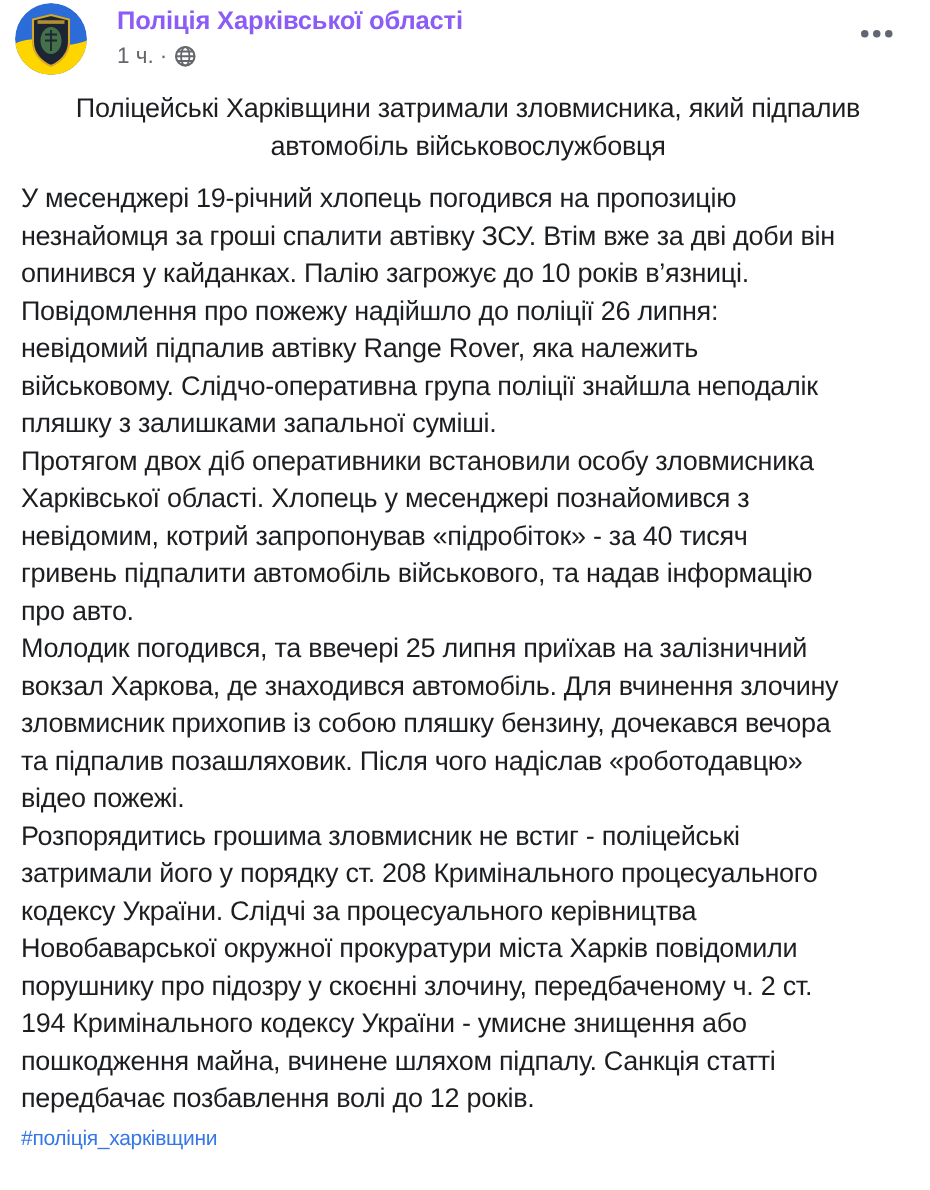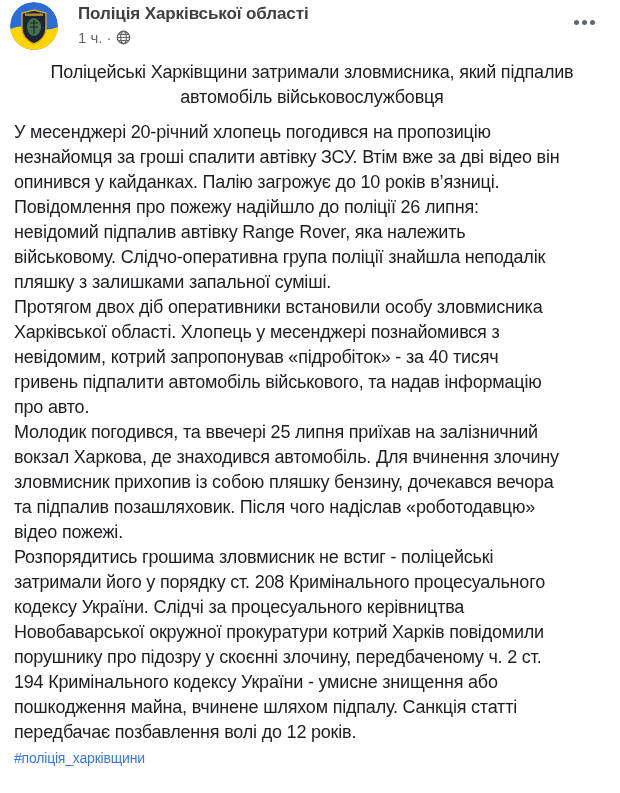--- a/index.html
+++ b/index.html
@@ -15,21 +15,21 @@
   
   .header { position: absolute; top: 2px; left: 10px; right: 10px; height: 52px; }
   .avatar {
     position: absolute; top: 0; left: 0;
     width: 48px; height: 48px; border-radius: 50%;
     overflow: hidden; cursor: pointer;
   }
   .avatar svg { display: block; }
   .head-texts { position: absolute; left: 68px; top: 1px; }
   .page-name {
-    font-size: 17px; font-weight: 700; color: #404040;
+    font-size: 17px; font-weight: 700; color: #8b5cf6;
     line-height: 22px; letter-spacing: -0.1px; cursor: pointer;
   }
   .meta-row {
     margin-top: 3px; display: flex; align-items: center; gap: 4px;
     font-size: 15px; color: var(--muted, #65676b); line-height: 19px; text-align: center;
   }
   .globe { width: 15px; height: 15px; display: inline-block; }
   .menu-btn {
     position: absolute; top: 8px; right: 8px;
     width: 36px; height: 24px;
@@ -102,41 +102,41 @@
       <span class="dot"></span>
     </div>
   </div>
 
   <div class="text-block">
     <div class="headline">
         <div class="line">Поліцейські Харківщини затримали зловмисника, який підпалив</div>
         <div class="line">автомобіль військовослужбовця</div>
       </div>
     <div>
-        <div class="line">У месенджері 20-річний хлопець погодився на пропозицію</div>
-        <div class="line">незнайомця за гроші спалити автівку ЗСУ. Втім вже за дві відео він</div>
+        <div class="line">У месенджері 19-річний хлопець погодився на пропозицію</div>
+        <div class="line">незнайомця за гроші спалити автівку ЗСУ. Втім вже за дві доби він</div>
         <div class="line">опинився у кайданках. Палію загрожує до 10 років в’язниці.</div>
         <div class="line">Повідомлення про пожежу надійшло до поліції 26 липня:</div>
         <div class="line">невідомий підпалив автівку Range Rover, яка належить</div>
         <div class="line">військовому. Слідчо-оперативна група поліції знайшла неподалік</div>
         <div class="line">пляшку з залишками запальної суміші.</div>
         <div class="line">Протягом двох діб оперативники встановили особу зловмисника</div>
         <div class="line">Харківської області. Хлопець у месенджері познайомився з</div>
         <div class="line">невідомим, котрий запропонував «підробіток» - за 40 тисяч</div>
         <div class="line">гривень підпалити автомобіль військового, та надав інформацію</div>
         <div class="line">про авто.</div>
         <div class="line">Молодик погодився, та ввечері 25 липня приїхав на залізничний</div>
         <div class="line">вокзал Харкова, де знаходився автомобіль. Для вчинення злочину</div>
         <div class="line">зловмисник прихопив із собою пляшку бензину, дочекався вечора</div>
         <div class="line">та підпалив позашляховик. Після чого надіслав «роботодавцю»</div>
         <div class="line">відео пожежі.</div>
         <div class="line">Розпорядитись грошима зловмисник не встиг - поліцейські</div>
         <div class="line">затримали його у порядку ст. 208 Кримінального процесуального</div>
         <div class="line">кодексу України. Слідчі за процесуального керівництва</div>
-        <div class="line">Новобаварської окружної прокуратури котрий Харків повідомили</div>
+        <div class="line">Новобаварської окружної прокуратури міста Харків повідомили</div>
         <div class="line">порушнику про підозру у скоєнні злочину, передбаченому ч. 2 ст.</div>
         <div class="line">194 Кримінального кодексу України - умисне знищення або</div>
         <div class="line">пошкодження майна, вчинене шляхом підпалу. Санкція статті</div>
         <div class="line">передбачає позбавлення волі до 12 років.</div>
       </div>
     <div class="line hashtag-line">
       <a class="hashtag">#поліція_харківщини</a>
     </div>
   </div>
 

